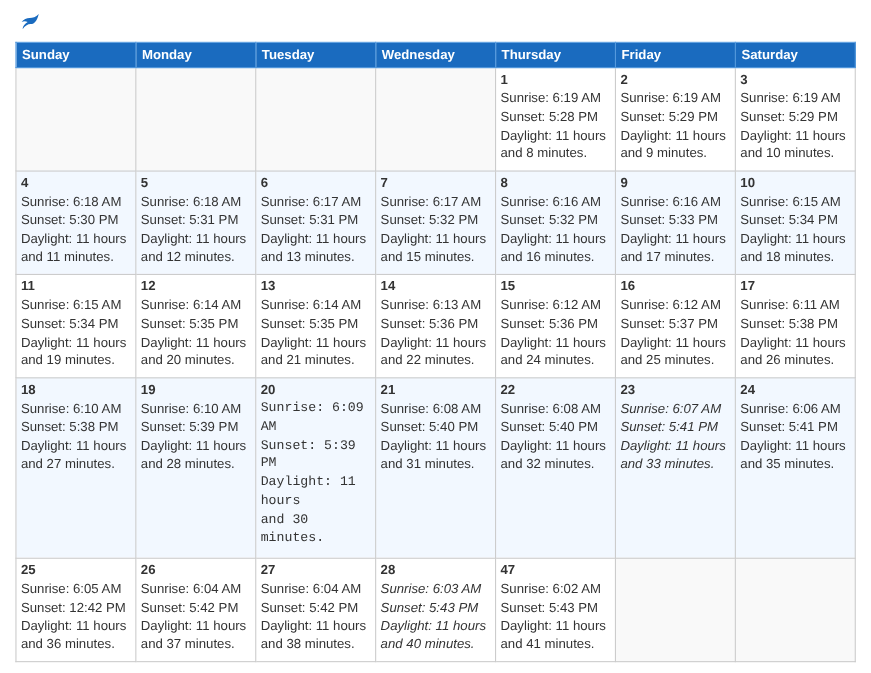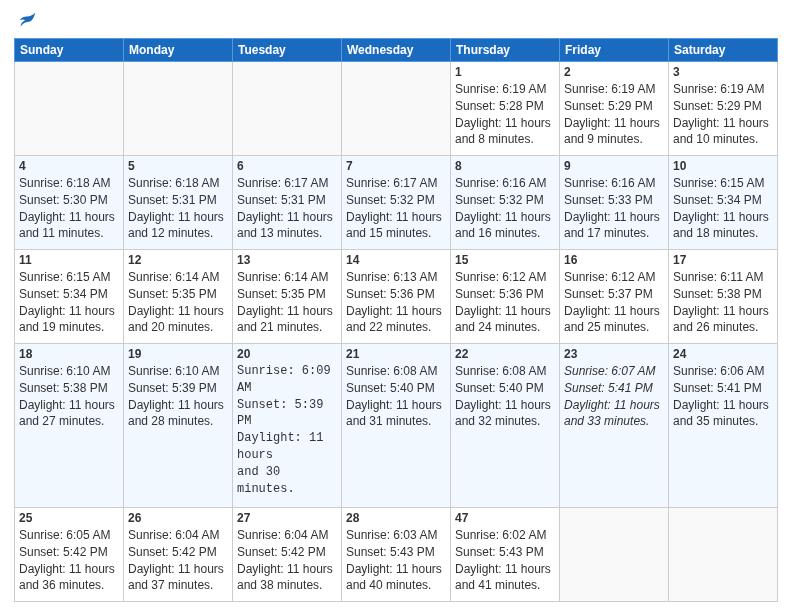--- a/index.html
+++ b/index.html
@@ -305,41 +305,41 @@
             <div class="day-info" style="white-space: pre-line;">Sunrise: 6:06 AM
 Sunset: 5:41 PM
 Daylight: 11 hours
 and 35 minutes.</div>
           </td>
         </tr>
         <tr>
           <td>
             <span class="day-number">25</span>
             <div class="day-info" style="white-space: pre-line;">Sunrise: 6:05 AM
-Sunset: 5:42 PM
+Sunset: 12:42 PM
 Daylight: 11 hours
 and 36 minutes.</div>
           </td>
           <td>
             <span class="day-number">26</span>
             <div class="day-info" style="white-space: pre-line;">Sunrise: 6:04 AM
 Sunset: 5:42 PM
 Daylight: 11 hours
 and 37 minutes.</div>
           </td>
           <td>
             <span class="day-number">27</span>
             <div class="day-info" style="white-space: pre-line;">Sunrise: 6:04 AM
 Sunset: 5:42 PM
 Daylight: 11 hours
 and 38 minutes.</div>
           </td>
           <td>
             <span class="day-number">28</span>
-            <div class="day-info" style="white-space: pre-line;">Sunrise: 6:03 AM
+            <div class="day-info" style="white-space: pre-line; font-style: italic;">Sunrise: 6:03 AM
 Sunset: 5:43 PM
 Daylight: 11 hours
 and 40 minutes.</div>
           </td>
           <td>
             <span class="day-number">47</span>
             <div class="day-info" style="white-space: pre-line;">Sunrise: 6:02 AM
 Sunset: 5:43 PM
 Daylight: 11 hours
 and 41 minutes.</div>

